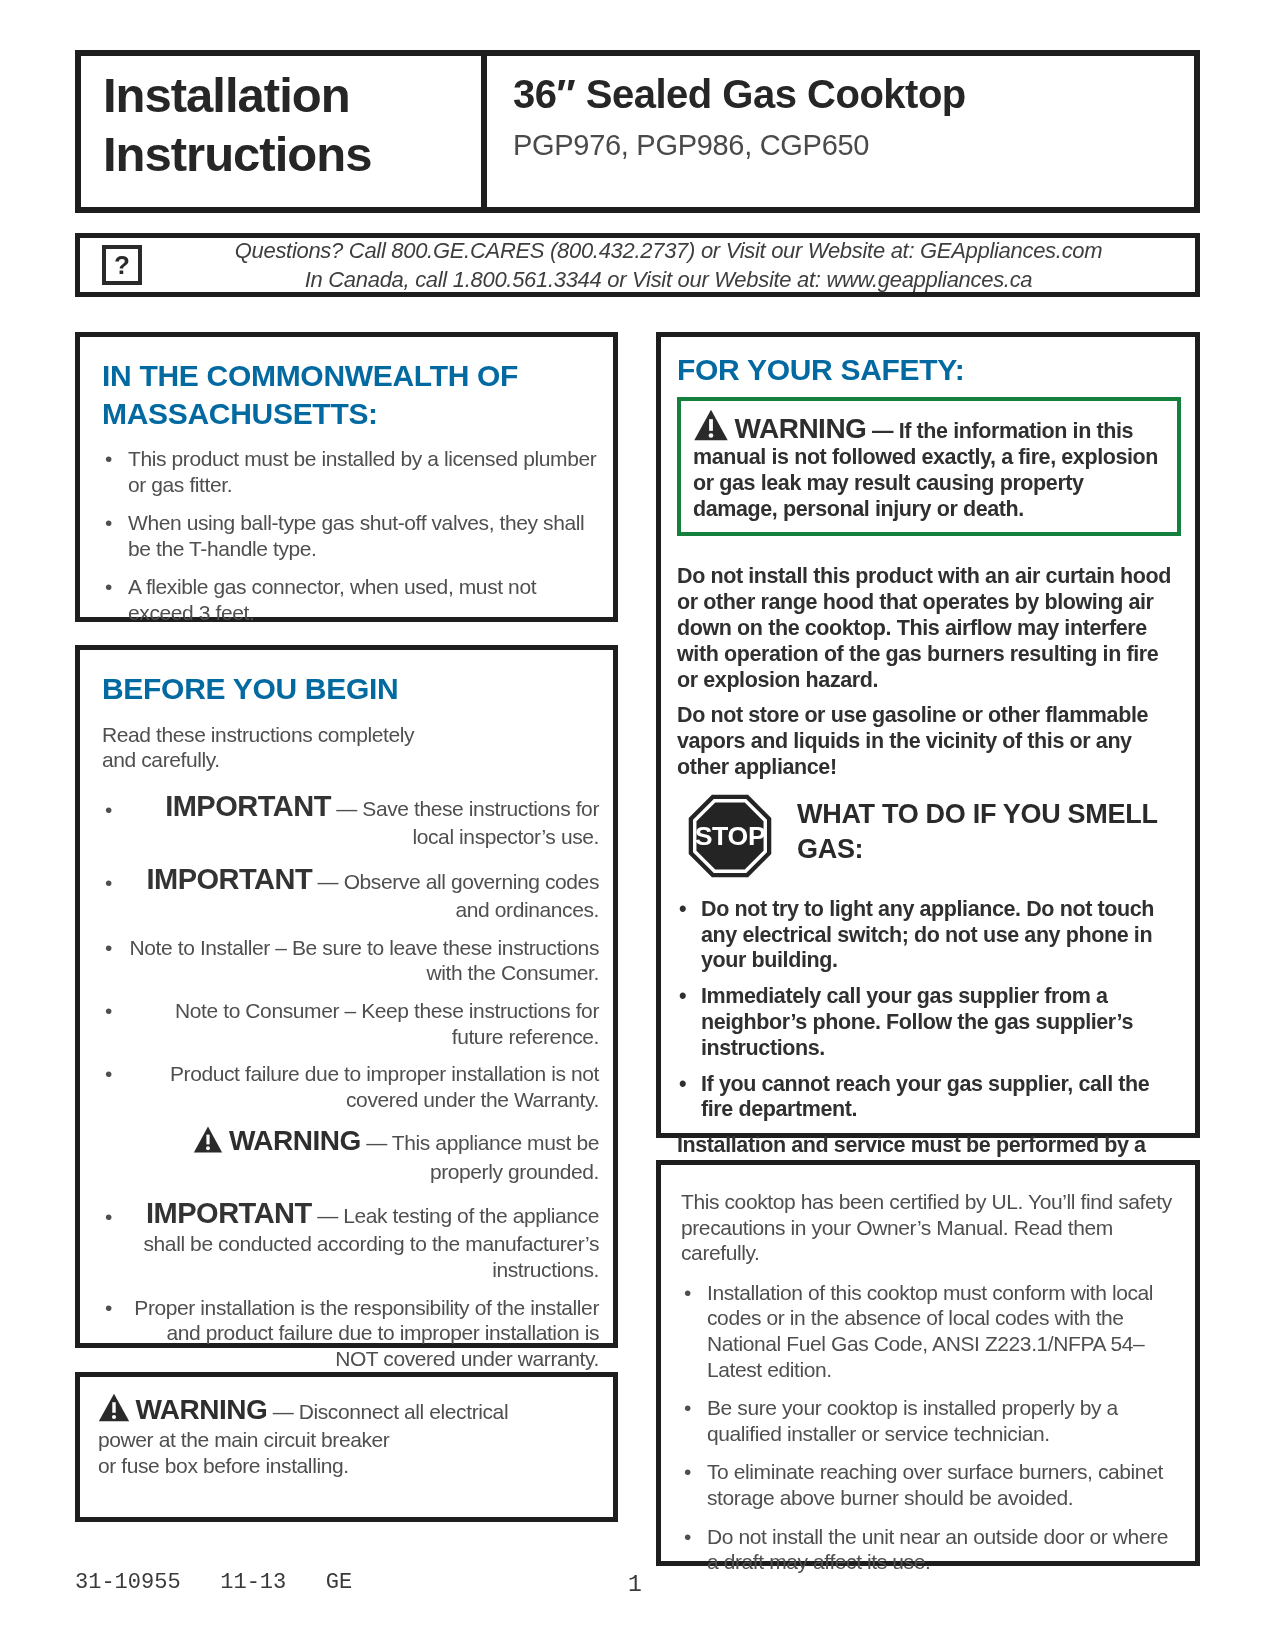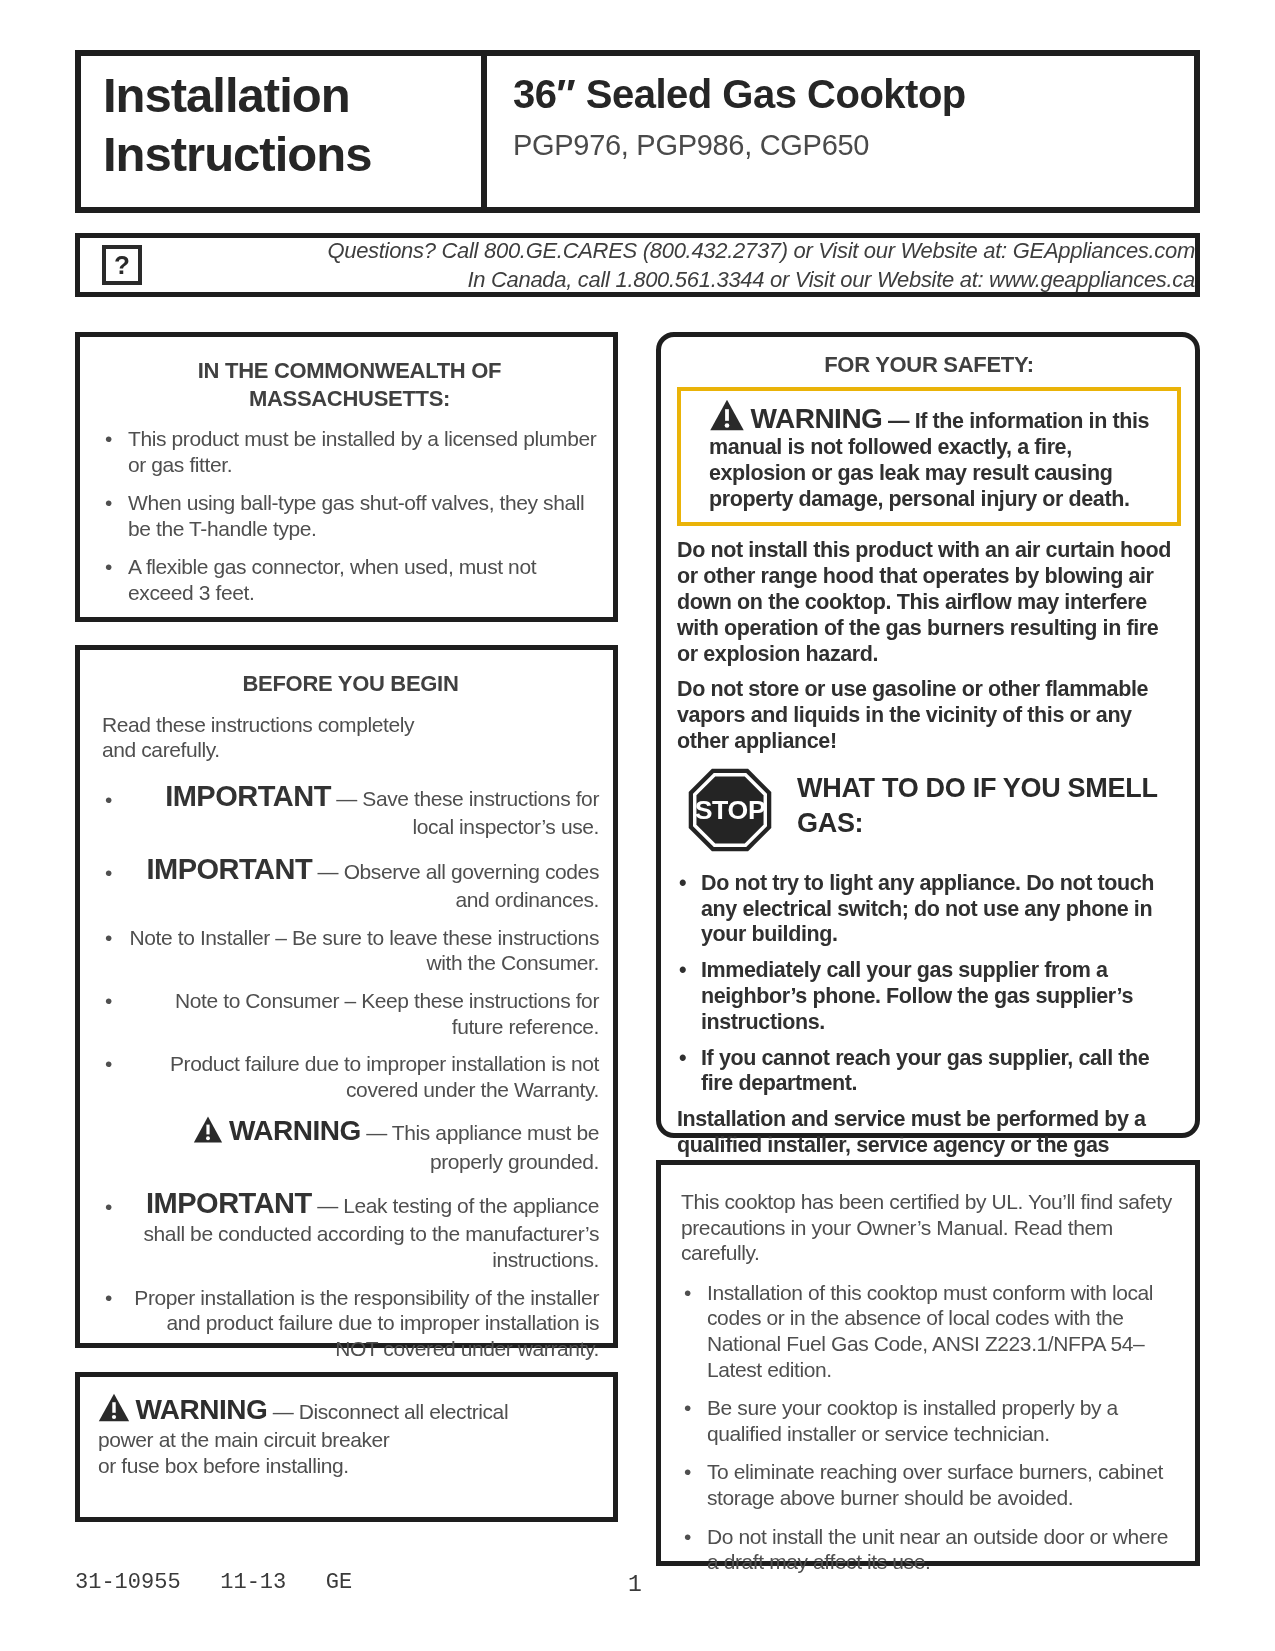--- a/index.html
+++ b/index.html
@@ -18,24 +18,24 @@
   .header-left { width:406px; border-right:6px solid #1e1e1e; box-sizing:border-box; padding:10px 10px 0 22px; }
   .header-title { font-size:49px; font-weight:700; color:#262626; line-height:1.2; white-space:pre-line; letter-spacing:-1px; }
   .header-right { flex:1; padding:16px 0 8px 26px; }
   .product-title { font-size:40px; font-weight:700; color:#262626; letter-spacing:-0.5px; }
   .product-models { font-size:29px; color:#4a4a4a; margin-top:12px; letter-spacing:-0.3px; }
 
   
   .questions-box { left:75px; top:233px; width:1125px; height:64px; display:flex; align-items:center; }
   .q-icon { width:40px; height:40px; border:4px solid #2a2a2a; box-sizing:border-box; margin-left:22px; flex:0 0 auto;
             display:flex; align-items:center; justify-content:center; font-size:26px; font-weight:700; color:#2a2a2a; }
-  .q-lines { flex:1; text-align:right; font-style:italic; font-size:22px; color:#3e3e3e; line-height:1.32; letter-spacing:-0.3px; }
+  .q-lines { flex:1; text-align:center; font-style:italic; font-size:22px; color:#3e3e3e; line-height:1.32; letter-spacing:-0.3px; }
 
   
-  .h-section { font-size:22px; font-weight:700; color:#404040; line-height:1.25; margin:0 0 14px 0; letter-spacing:-0.3px;text-align:center; }
+  .h-section { font-size:30px; font-weight:700; color:#0369a1; line-height:1.25; margin:0 0 14px 0; letter-spacing:-0.3px; }
   .body-l { font-size:21px; color:#4f4f4f; line-height:1.22; letter-spacing:-0.4px; }
   .bullet { position:relative; padding-left:26px; margin-bottom:13px; }
   .bullet::before { content:"\2022"; position:absolute; left:3px; }
 
   
   .mass-box { left:75px; top:332px; width:543px; height:290px; padding:20px 16px 0 22px; }
   .byb-box  { left:75px; top:645px; width:543px; height:703px; padding:20px 14px 0 22px; }
 
   .byb-intro { white-space:pre-line; margin-bottom:16px; }
   .lead-big { font-size:29px; font-weight:700; color:#333333; letter-spacing:-0.5px; }
@@ -44,24 +44,24 @@
   .item-imp::before { content:"\2022"; position:absolute; left:3px; top:8px; }
   .warn-icon { display:inline-block; vertical-align:-3px; }
   .item-warn { padding-left:91px; text-indent:-83px; }
   .lead-warn { font-size:28px; font-weight:700; color:#2e2e2e; letter-spacing:-0.5px; }
   .pre { white-space:pre-line; }
 
   
   .power-box { left:75px; top:1372px; width:543px; height:150px; padding:16px 14px 0 18px; }
 
   
-  .safety-box { left:656px; top:332px; width:544px; height:806px; padding:14px 14px 0 16px;border-radius:18px; }
+  .safety-box { left:656px; top:332px; width:544px; height:806px; padding:14px 14px 0 16px; }
   .body-r { font-size:21.5px; font-weight:700; color:#303030; line-height:1.2; letter-spacing:-0.4px; }
   .safety-head { margin-bottom:8px; }
-  .inner-warning { border:4px solid #eab308; padding:8px 12px 10px 28px; margin-bottom:12px; }
+  .inner-warning { border:4px solid #15803d; padding:8px 12px 10px 12px; margin-bottom:28px; }
   .r-para { margin-bottom:10px; }
   .r-bullet { position:relative; padding-left:24px; margin-bottom:10px; }
   .r-bullet::before { content:"\2022"; position:absolute; left:2px; }
   .stop-row { display:flex; gap:24px; align-items:flex-start; margin:12px 0 18px 10px; }
   .stop-svg { flex:0 0 auto; }
   .stop-svg text { font-family:"Liberation Sans","DejaVu Sans",sans-serif; }
   .smell-head { font-size:27px; font-weight:700; color:#2a2a2a; line-height:1.3; max-width:370px; letter-spacing:-0.3px; margin-top:4px; }
 
   .ul-box { left:656px; top:1160px; width:544px; height:406px; padding:24px 14px 0 20px; }
   .ul-intro { margin-bottom:14px; }

